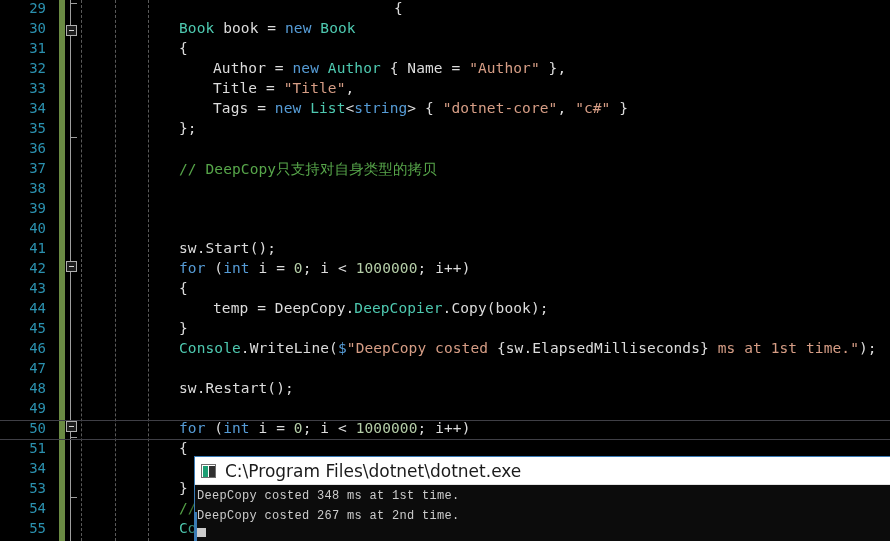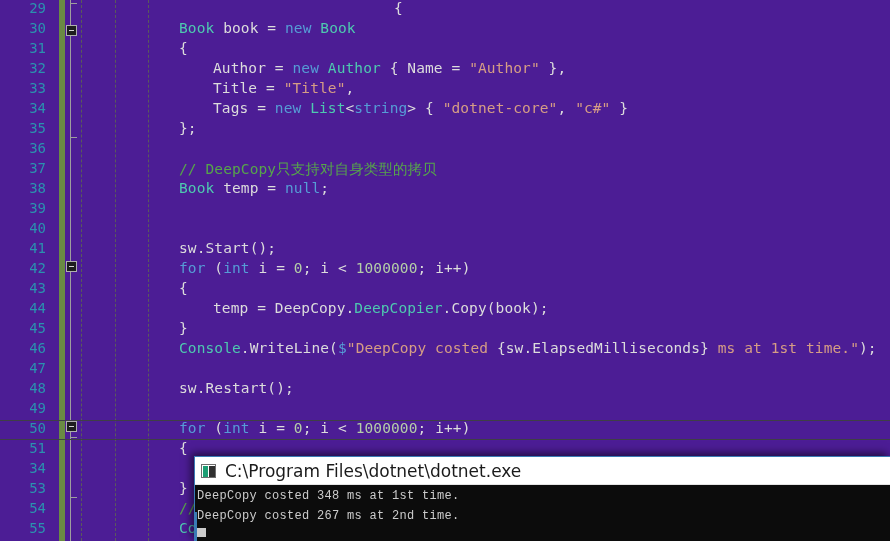--- a/index.html
+++ b/index.html
@@ -10,21 +10,21 @@
   }
   body {
     font-family: "DejaVu Sans Mono", monospace;
   }
 
   
   #editor {
     position: relative;
     width: 890px;
     height: 541px;
-    background: #4c1d95;
+    background: #000000;
     overflow: hidden;
   }
 
   
   .row {
     position: absolute;
     left: 0;
     width: 890px;
     height: 20px;
     line-height: 20px;
@@ -265,21 +265,20 @@
   <div class="code" style="top:60px;left:213px"><span class="plain">Author </span><span class="op">= </span><span class="kw">new </span><span class="type">Author</span><span class="punc"> { </span><span class="plain">Name </span><span class="op">= </span><span class="str">"Author"</span><span class="punc"> },</span></div>
 
   <div class="code" style="top:80px;left:213px"><span class="plain">Title </span><span class="op">= </span><span class="str">"Title"</span><span class="punc">,</span></div>
 
   <div class="code" style="top:100px;left:213px"><span class="plain">Tags </span><span class="op">= </span><span class="kw">new </span><span class="type">List</span><span class="punc">&lt;</span><span class="kw">string</span><span class="punc">&gt;</span><span class="punc"> { </span><span class="str">"dotnet-core"</span><span class="punc">, </span><span class="str">"c#"</span><span class="punc"> }</span></div>
 
   <div class="code" style="top:120px"><span class="punc">};</span></div>
 
   <div class="code" style="top:160px"><span class="cmt">// DeepCopy只支持对自身类型的拷贝</span></div>
 
-  <div class="code" style="top:180px"><span class="type">Book</span><span class="plain"> temp </span><span class="op">= </span><span class="kw">null</span><span class="punc">;</span></div>
 
 
   <div class="code" style="top:240px"><span class="plain">sw.Start();</span></div>
 
   <div class="code" style="top:260px"><span class="kw">for </span><span class="punc">(</span><span class="kw">int</span><span class="plain"> i </span><span class="op">= </span><span class="num">0</span><span class="punc">; </span><span class="plain">i </span><span class="op">&lt; </span><span class="num">1000000</span><span class="punc">; </span><span class="plain">i++</span><span class="punc">)</span></div>
 
   <div class="code" style="top:280px"><span class="punc">{</span></div>
 
   <div class="code" style="top:300px;left:213px"><span class="plain">temp </span><span class="op">= </span><span class="plain">DeepCopy.</span><span class="type">DeepCopier</span><span class="plain">.Copy(book);</span></div>
 

